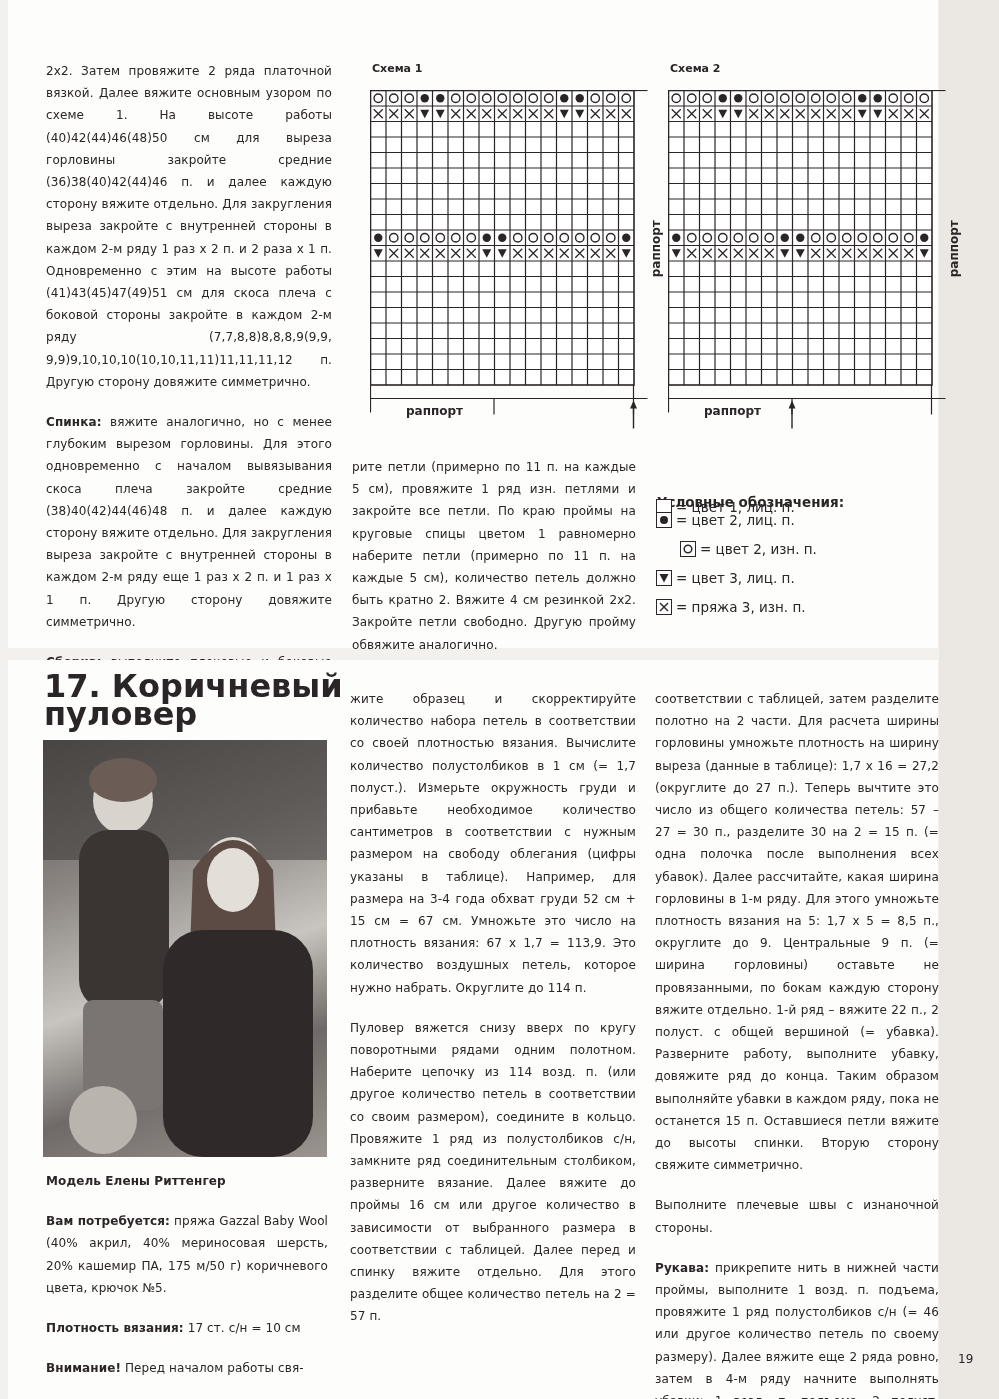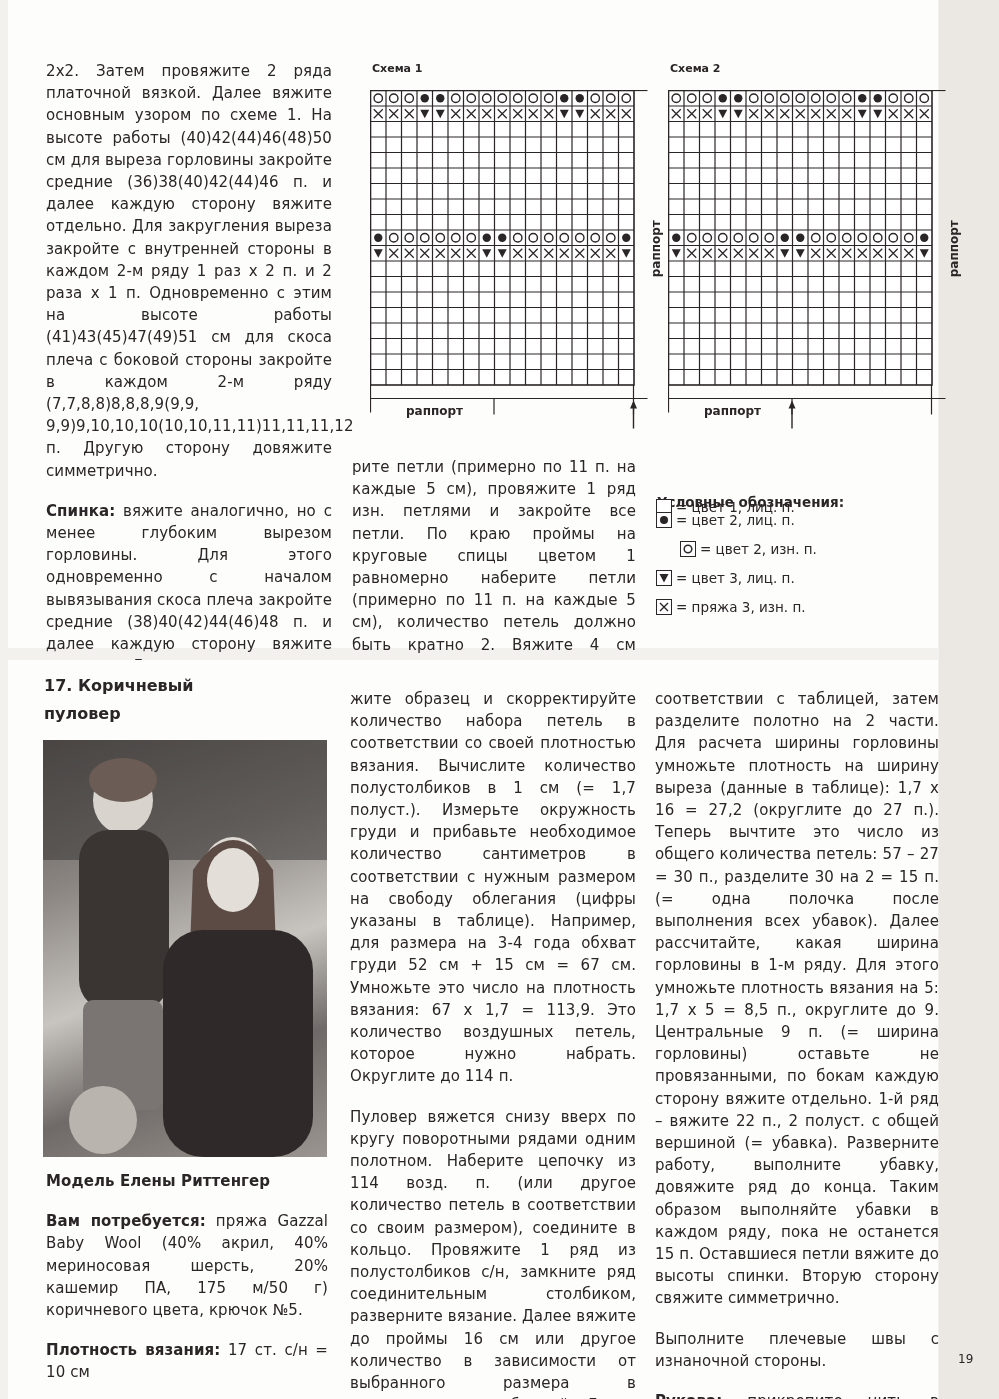--- a/index.html
+++ b/index.html
@@ -1,30 +1,30 @@
 <!DOCTYPE html>
 <html><head>
 <meta charset="utf-8">
 <style>
   html,body{margin:0;padding:0;}
   body{width:999px;height:1399px;background:#f3f1ee;position:relative;overflow:hidden;font-family:"DejaVu Sans",sans-serif;color:#2a2526;}
   .margin-strip{position:absolute;right:0;top:0;width:60px;height:1399px;background:#ebe8e3;}
   .panel{position:absolute;background:#fdfdfc;}
   .panel-top{left:8px;top:0;width:930px;height:648px;}
   .panel-bottom{left:8px;top:660px;width:930px;height:739px;}
-  .col{position:absolute;font-size:15px;line-height:22.2px;letter-spacing:0.1px;}
+  .col{position:absolute;font-size:12px;line-height:22.2px;letter-spacing:0.1px;}
   .col p{margin:0 0 18px 0;text-align:justify;text-align-last:left;}
   .b{font-weight:bold;}
   .schema-title{position:absolute;font-weight:bold;font-size:11px;}
   .grid{position:absolute;}
   .grid svg{display:block;}
   .legend-title{position:absolute;font-weight:bold;font-size:13.5px;}
   .legend-item{position:absolute;display:flex;align-items:center;font-size:13.5px;}
   .legend-item .sym{width:16px;height:16px;border:1.5px solid #2a2526;box-sizing:border-box;margin-right:4px;display:flex;align-items:center;justify-content:center;background:#fff;}
-  .title17{position:absolute;left:44px;top:672px;font-weight:bold;font-size:16px;line-height:28px;color:#2a2526;}
+  .title17{position:absolute;left:44px;top:672px;font-weight:bold;font-size:32px;line-height:28px;color:#2a2526;}
   .photo{position:absolute;left:43px;top:740px;width:284px;height:417px;background:linear-gradient(160deg,#5a5553 0%,#8b8682 30%,#c8c4bf 55%,#6f6a67 75%,#9a9590 100%);overflow:hidden;}
   .page-num{position:absolute;left:958px;top:1352px;font-size:12px;}
 </style>
 </head>
 <body>
 
 <div class="margin-strip"></div>
 
 <div class="panel panel-top"></div>
 

